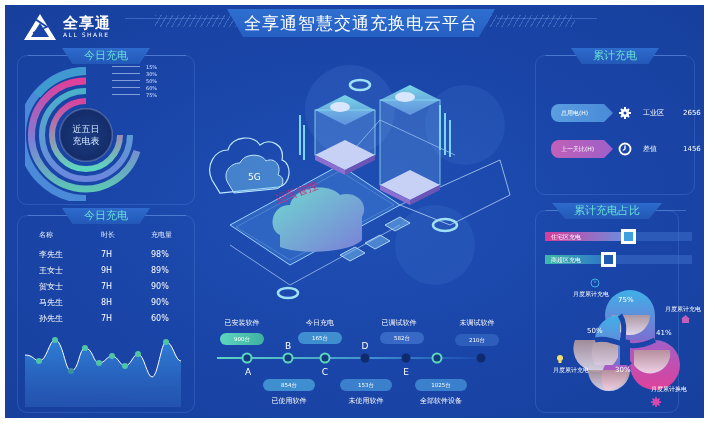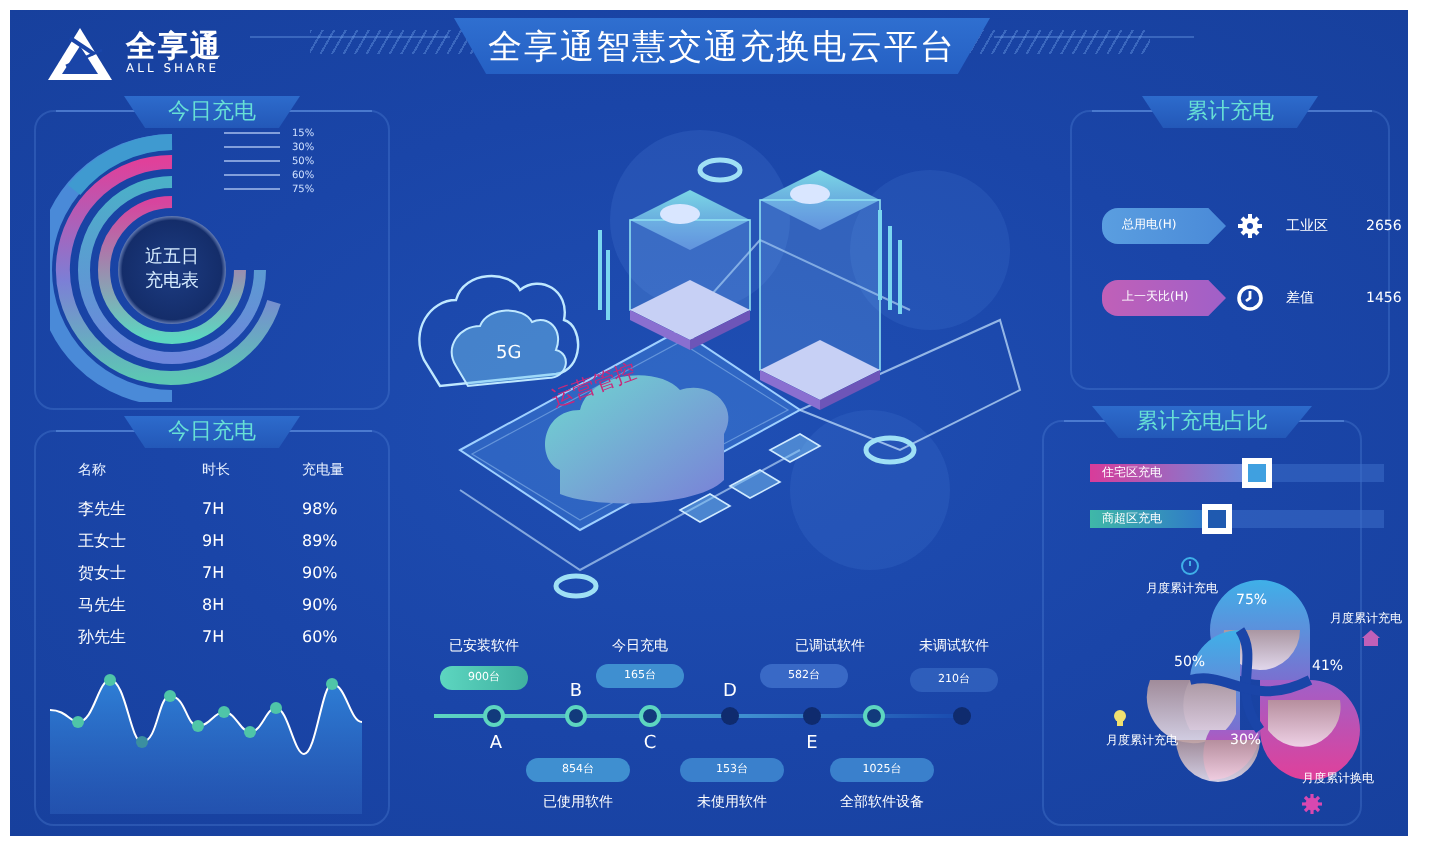--- a/index.html
+++ b/index.html
@@ -292,21 +292,21 @@
     </g>
   </svg>
   <div style="position:absolute;left:243px;top:167px;font-size:9px;color:#fff;">5G</div>
   <div style="position:absolute;left:270px;top:180px;font-size:11px;color:#c8287a;transform:rotate(-20deg);">运营管控</div>
 
   <div>
     <div style="position:absolute;left:212px;top:352px;width:260px;height:2px;background:linear-gradient(90deg,#5dd6c0,#3f8fd0 60%,#1a4cb0);"></div>
 
     <div class="tl-label" style="left:237px;top:313px;">已安装软件</div>
     <div class="tl-label" style="left:315px;top:313px;">今日充电</div>
-    <div class="tl-label" style="left:410px;top:313px;">已调试软件</div>
+    <div class="tl-label" style="left:394px;top:313px;">已调试软件</div>
     <div class="tl-label" style="left:472px;top:313px;">未调试软件</div>
 
     <div class="bubble" style="left:237px;top:328px;width:44px;background:linear-gradient(90deg,#5dd6c0,#3fb0a0);">900台</div>
     <div class="bubble" style="left:315px;top:327px;width:44px;background:#3f8fd0;">165台</div>
     <div class="bubble" style="left:397px;top:327px;width:44px;background:rgba(70,120,210,.7);">582台</div>
     <div class="bubble" style="left:472px;top:329px;width:44px;background:rgba(60,110,200,.6);">210台</div>
 
     <div class="dot on" style="left:242px;top:353px;"></div>
     <div class="dot on" style="left:283px;top:353px;"></div>
     <div class="dot on" style="left:320px;top:353px;"></div>
@@ -357,21 +357,21 @@
     <span class="arrow-icon">
       <svg width="14" height="14" viewBox="0 0 14 14">
           <circle cx="7" cy="7" r="5.5" fill="none" stroke="#fff" stroke-width="1.8"></circle>
           <polyline points="7,3.5 7,7 5,8.5" fill="none" stroke="#fff" stroke-width="1.4"></polyline>
         </svg>
     </span>
     <span class="arrow-label">差值</span>
     <span class="arrow-value">1456</span>
   </div>
 
-  <div class="panel" style="left:516px;top:205px;width:160px;height:203px;">
+  <div class="panel" style="left:530px;top:205px;width:144px;height:203px;">
     <div class="panel-line" style="left:10px;width:140px;"></div>
     <div class="panel-head">累计充电占比</div>
   </div>
 
   <div class="pbar" style="left:540px;top:227px;width:147px;">
     <div class="pfill" style="width:80px;background:linear-gradient(90deg,#d83c9a,#6a8ee0);">住宅区充电</div>
     <div class="pknob" style="left:76px;">
         <i style="background:#3fa0e0;"></i>
       </div>
   </div>

